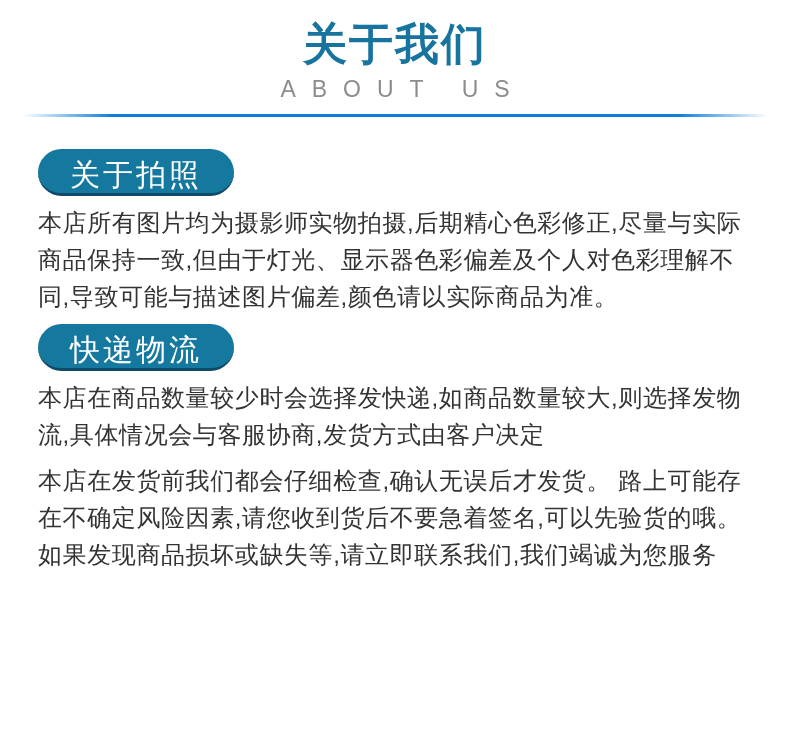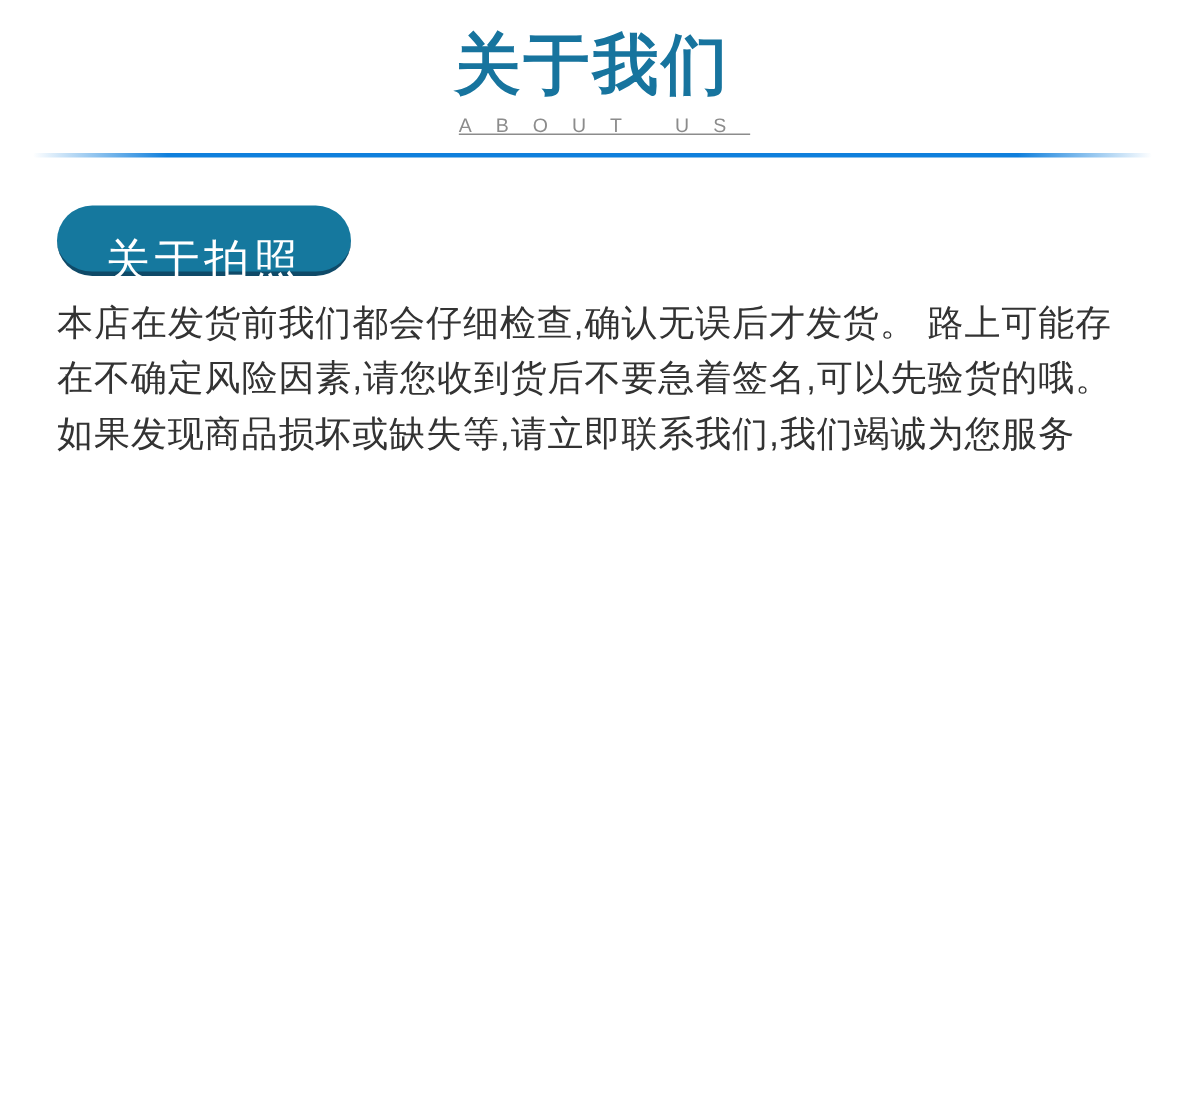--- a/index.html
+++ b/index.html
@@ -30,26 +30,25 @@
   }
   .page-title {
     font-size: 44px;
     font-weight: bold;
     color: var(--title_color);
     letter-spacing: 2px;
     line-height: 1.25;
   }
   .page-subtitle {
     margin-top: 5px;
-    font-size: 13px;
+    font-size: 23px;
     color: var(--subtitle_color);
     letter-spacing: 16px;
     text-indent: 16px; 
     white-space: nowrap;
-    text-decoration: underline;
   }
   .header-divider {
     height: 3px;
     margin: 11px 22px 0 22px;
     background: linear-gradient(to right,
       rgba(15,127,220,0) 0%,
       var(--divider_blue) 12%,
       var(--divider_blue) 88%,
       rgba(15,127,220,0) 100%);
     border-radius: 2px;
@@ -59,21 +58,21 @@
   }
   .section { margin-bottom: 3px; }
   .pill {
     display: inline-block;
     background: var(--accent_teal);
     color: var(--heading_text);
     font-size: 30px;
     letter-spacing: 3px;
     line-height: 44px;
     height: 47px;
-    padding: 16px 32px;
+    padding: 4px 32px;
     border-radius: 24px;
     border-bottom: 3px solid var(--accent_teal_dark);
   }
   .section-body {
     margin: 8px 0 9px 0;
     font-size: 24px;
     line-height: 37px;
     letter-spacing: 0.6px;
     color: var(--body_text);
   }
@@ -86,25 +85,30 @@
   <header class="page-header">
     <h1 class="page-title">关于我们</h1>
     <div class="page-subtitle">ABOUT US</div>
     <div class="header-divider"></div>
   </header>
 
   <main class="content">
 
     <section class="section">
       <div class="pill">关于拍照</div>
+      <p class="section-body">本店所有图片均为摄影师实物拍摄,后期精心色彩修正,尽量与实际商品保持一致,但由于灯光、显示器色彩偏差及个人对色彩理解不同,导致可能与描述图片偏差,颜色请以实际商品为准。</p>
     </section>
 
     <section class="section">
     </section>
 
+    <section class="section">
+      <div class="pill">快递物流</div>
+      <p class="section-body">本店在商品数量较少时会选择发快递,如商品数量较大,则选择发物流,具体情况会与客服协商,发货方式由客户决定</p>
+    </section>
 
     <section class="section">
       <p class="section-body">本店在发货前我们都会仔细检查,确认无误后才发货。 路上可能存在不确定风险因素,请您收到货后不要急着签名,可以先验货的哦。 如果发现商品损坏或缺失等,请立即联系我们,我们竭诚为您服务</p>
     </section>
 
   </main>
 
 </div>
 
 </body></html>

